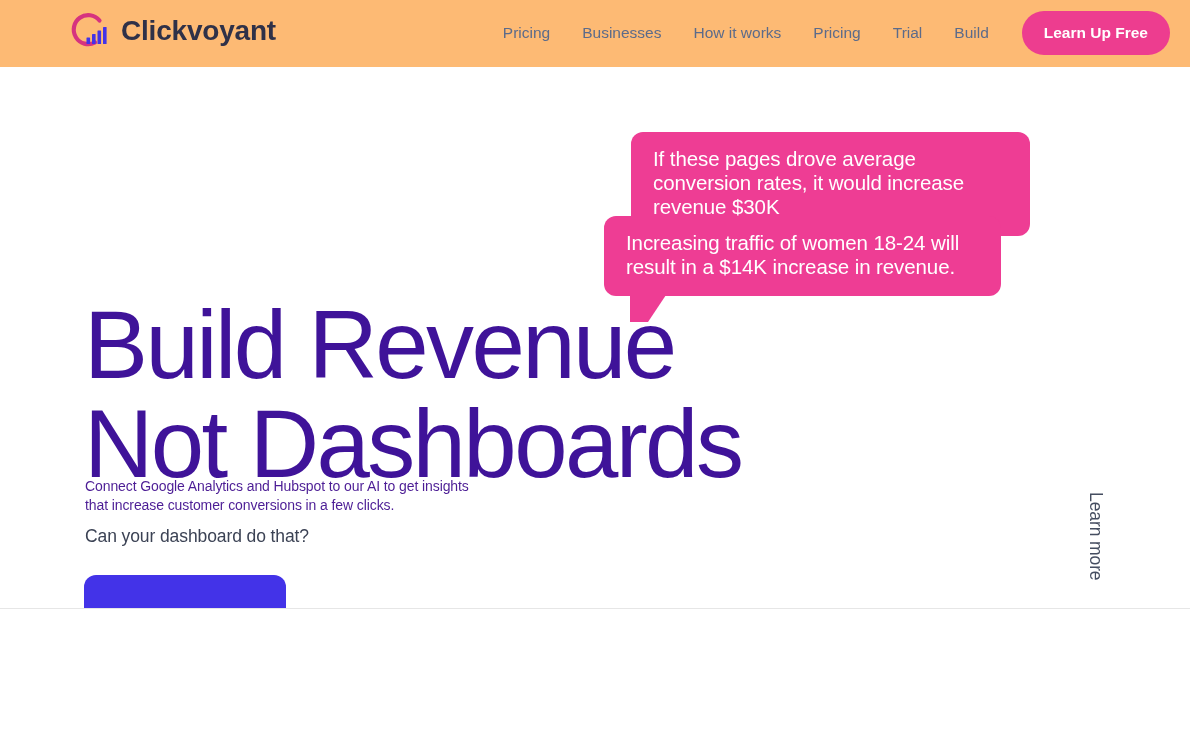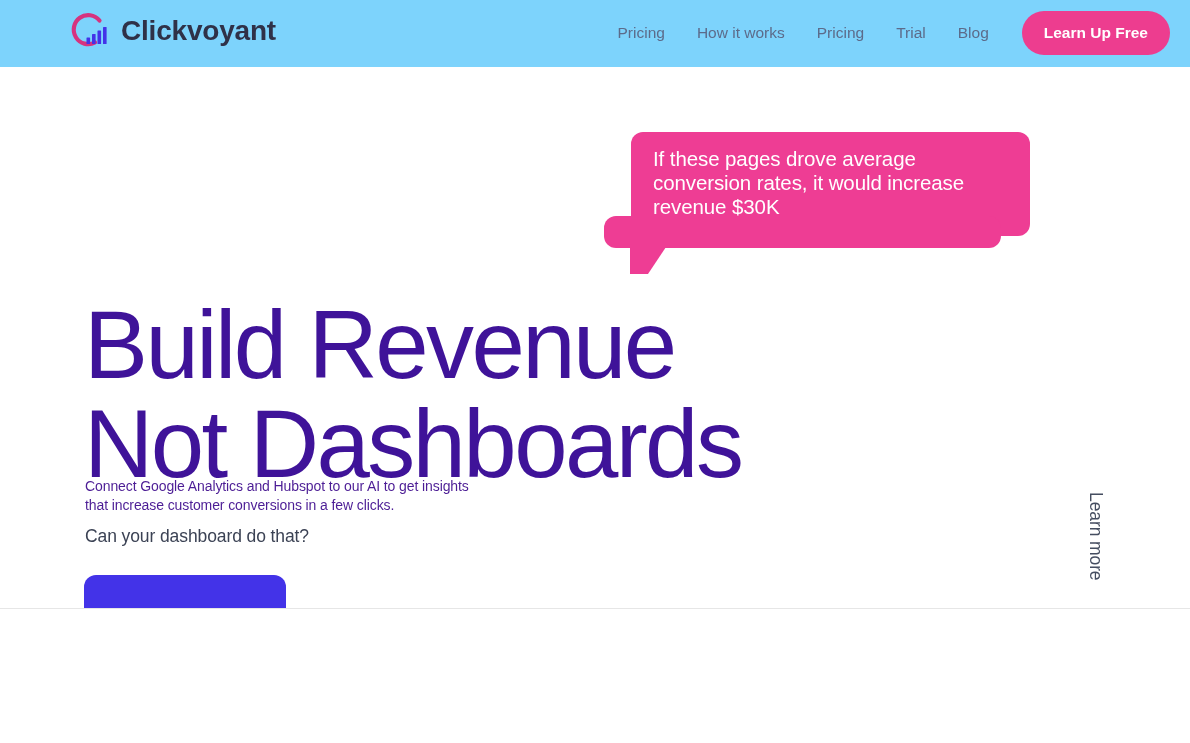--- a/index.html
+++ b/index.html
@@ -19,21 +19,21 @@
     background: #ffffff;
     overflow: hidden;
   }
 
   
   .header {
     position: absolute;
     top: 0; left: 0;
     width: 1190px;
     height: 83px;
-    background: #7dd3fc;
+    background: #fdba74;
     border-bottom: 1px solid #eceef1;
     display: flex;
     align-items: center;
   }
 
   .brand {
     position: absolute;
     left: 66px;
     top: 9px;
     display: flex;
@@ -249,36 +249,38 @@
           <rect x="26.0" y="25.0" width="3.6" height="10" rx="0.6" fill="#4333e8"></rect>
           <rect x="31.5" y="21.5" width="3.6" height="13.5" rx="0.6" fill="#4333e8"></rect>
           <rect x="37.0" y="18.0" width="3.6" height="17" rx="0.6" fill="#4333e8"></rect>
         </svg>
       </span>
       <span class="brand-name">Clickvoyant</span>
     </div>
 
     <div class="nav">
       <a class="nav-link">Pricing</a>
+      <a class="nav-link">Businesses</a>
       <a class="nav-link">How it works</a>
       <a class="nav-link">Pricing</a>
       <a class="nav-link">Trial</a>
-      <a class="nav-link">Blog</a>
+      <a class="nav-link">Build</a>
       <button class="signup-btn">Learn Up Free</button>
     </div>
 
   </div>
 
   <div class="hero">
 
     <div class="bubble bubble-1">
       <span>If these pages drove average conversion rates, it would increase revenue $30K</span>
     </div>
 
     <div class="bubble bubble-2">
+      <span>Increasing traffic of women 18-24 will result in a $14K increase in revenue.</span>
       <span class="bubble-tail"></span>
     </div>
 
     <h1 class="headline">Build Revenue
 Not Dashboards</h1>
 
     <p class="subtext">Connect Google Analytics and Hubspot to our AI to get insights
 that increase customer conversions in a few clicks.</p>
 
     <p class="question">Can your dashboard do that?</p>

